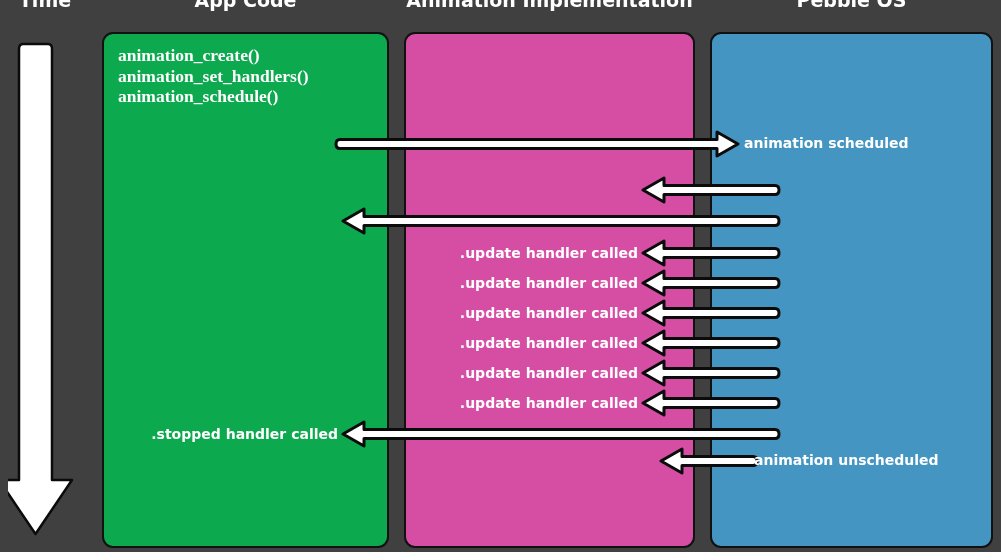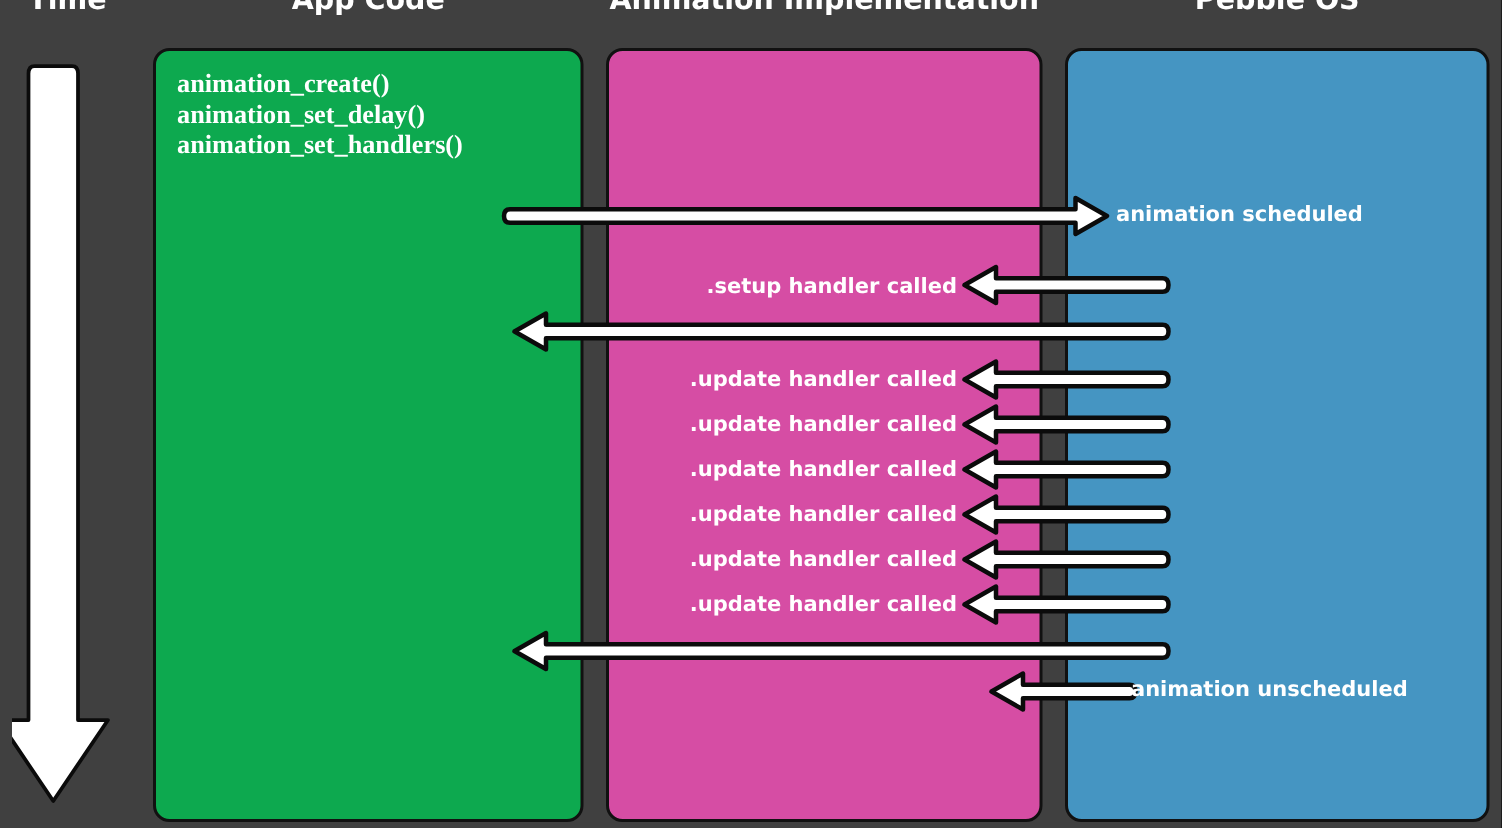--- a/index.html
+++ b/index.html
@@ -100,22 +100,22 @@
       <path d="M 15 4 L 40 4 Q 44 4 44 9 L 44 440 L 64 440 L 27.5 494 L -9 440 L 11 440 L 11 9 Q 11 4 15 4 Z" fill="#ffffff" stroke="#0b0b0b" stroke-width="2.5" stroke-linejoin="round"></path>
     </svg>
   </div>
 
   <div class="lane" id="lane-app"></div>
   <div class="lane" id="lane-impl"></div>
   <div class="lane" id="lane-os"></div>
 
   <div class="callstack">
     <div>animation_create()</div>
-    <div>animation_set_delay()</div>
     <div>animation_set_handlers()</div>
+    <div>animation_schedule()</div>
   </div>
 
   <div class="arrow" style="left:336px; top:131px; width:406px;">
     <svg width="406" height="26" viewBox="0 0 406 26">
       <path d="M 4 8.5 L 381 8.5 L 381 1 L 402 13 L 381 25 L 381 17.5 L 4 17.5 Q 0 17.5 0 13 Q 0 8.5 4 8.5 Z" fill="#ffffff" stroke="#0b0b0b" stroke-width="3" stroke-linejoin="round"></path>
     </svg>
   </div>
 
   <div class="arrow" style="left:641px; top:177px; width:142px;">
     <svg width="142" height="26" viewBox="0 0 142 26">
@@ -168,22 +168,22 @@
 
   <div class="arrow" style="left:659px; top:448px; width:102px;">
     <svg width="102" height="26" viewBox="0 0 102 26">
       <path d="M 23 1 L 23 8.5 L 94 8.5 Q 98 8.5 98 13 Q 98 17.5 94 17.5 L 23 17.5 L 23 25 L 2 13 Z" fill="#ffffff" stroke="#0b0b0b" stroke-width="3" stroke-linejoin="round"></path>
     </svg>
   </div>
 
   <div class="lane-text" style="left:744px; top:133px;">animation scheduled</div>
   <div class="lane-text" style="left:754px; top:450px;">animation unscheduled</div>
 
-  <div class="lane-text t-right" style="left:412px; top:181px; width:226px;">.setup handler called</div>
   <div class="lane-text t-right" style="left:412px; top:243px; width:226px;">.update handler called</div>
   <div class="lane-text t-right" style="left:412px; top:273px; width:226px;">.update handler called</div>
   <div class="lane-text t-right" style="left:412px; top:303px; width:226px;">.update handler called</div>
   <div class="lane-text t-right" style="left:412px; top:333px; width:226px;">.update handler called</div>
   <div class="lane-text t-right" style="left:412px; top:363px; width:226px;">.update handler called</div>
   <div class="lane-text t-right" style="left:412px; top:393px; width:226px;">.update handler called</div>
 
+  <div class="lane-text t-right" style="left:108px; top:424px; width:230px;">.stopped handler called</div>
 
 </div>
 
 </body></html>

